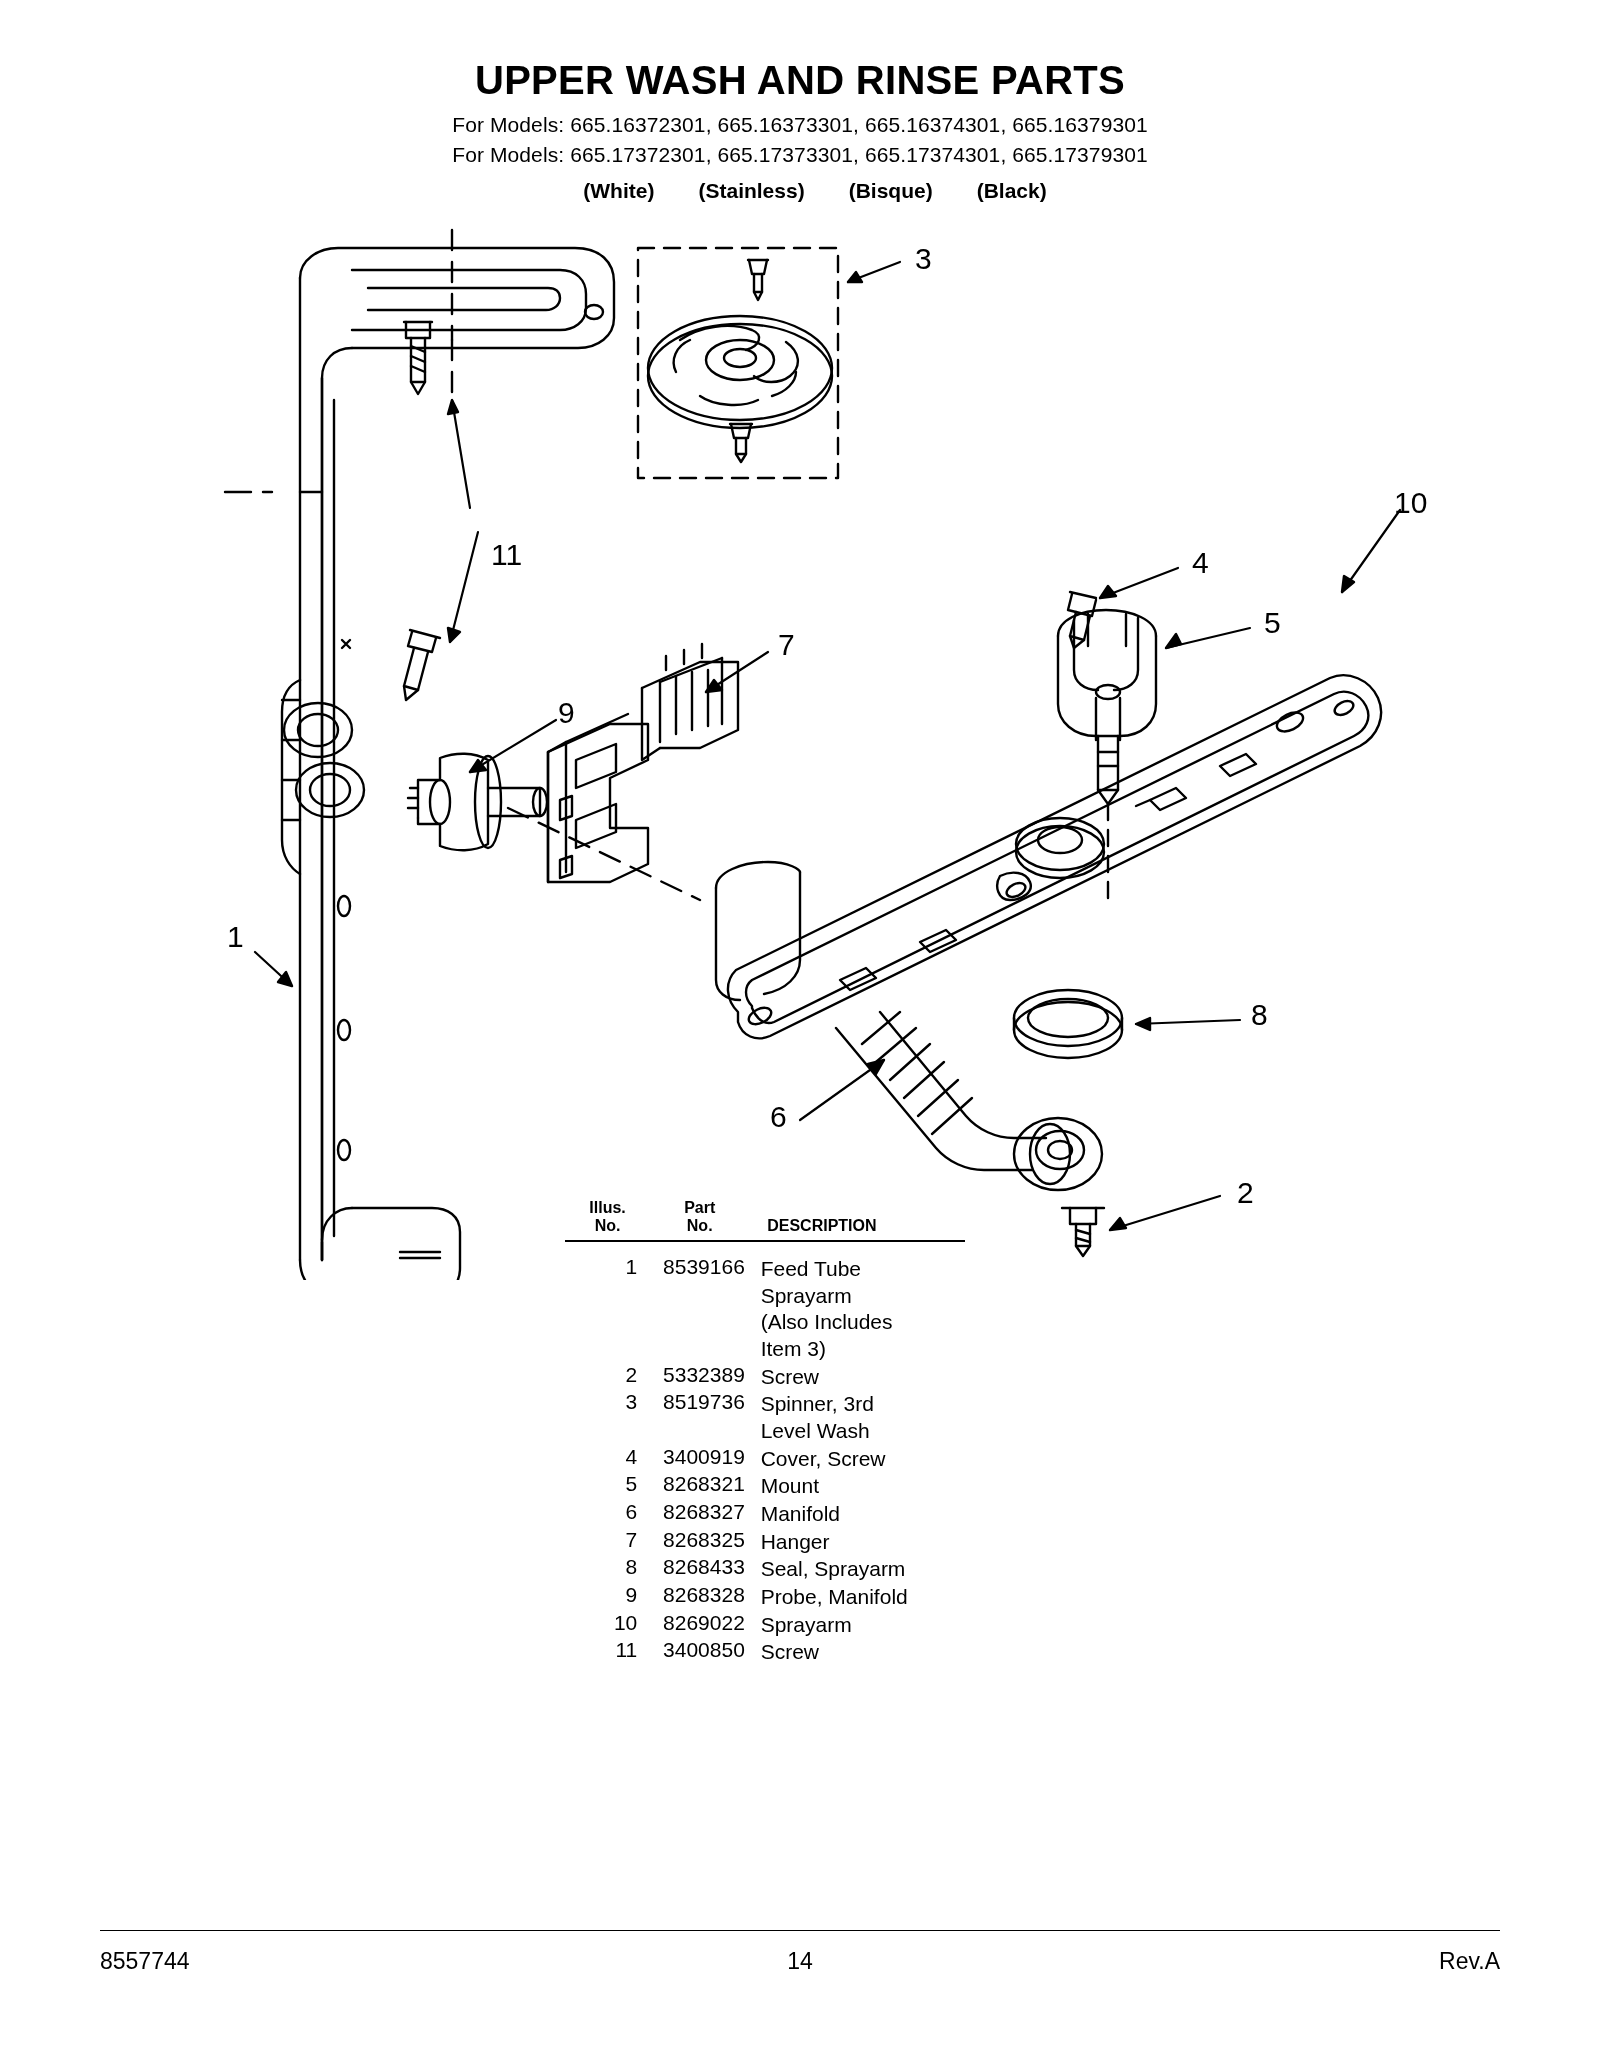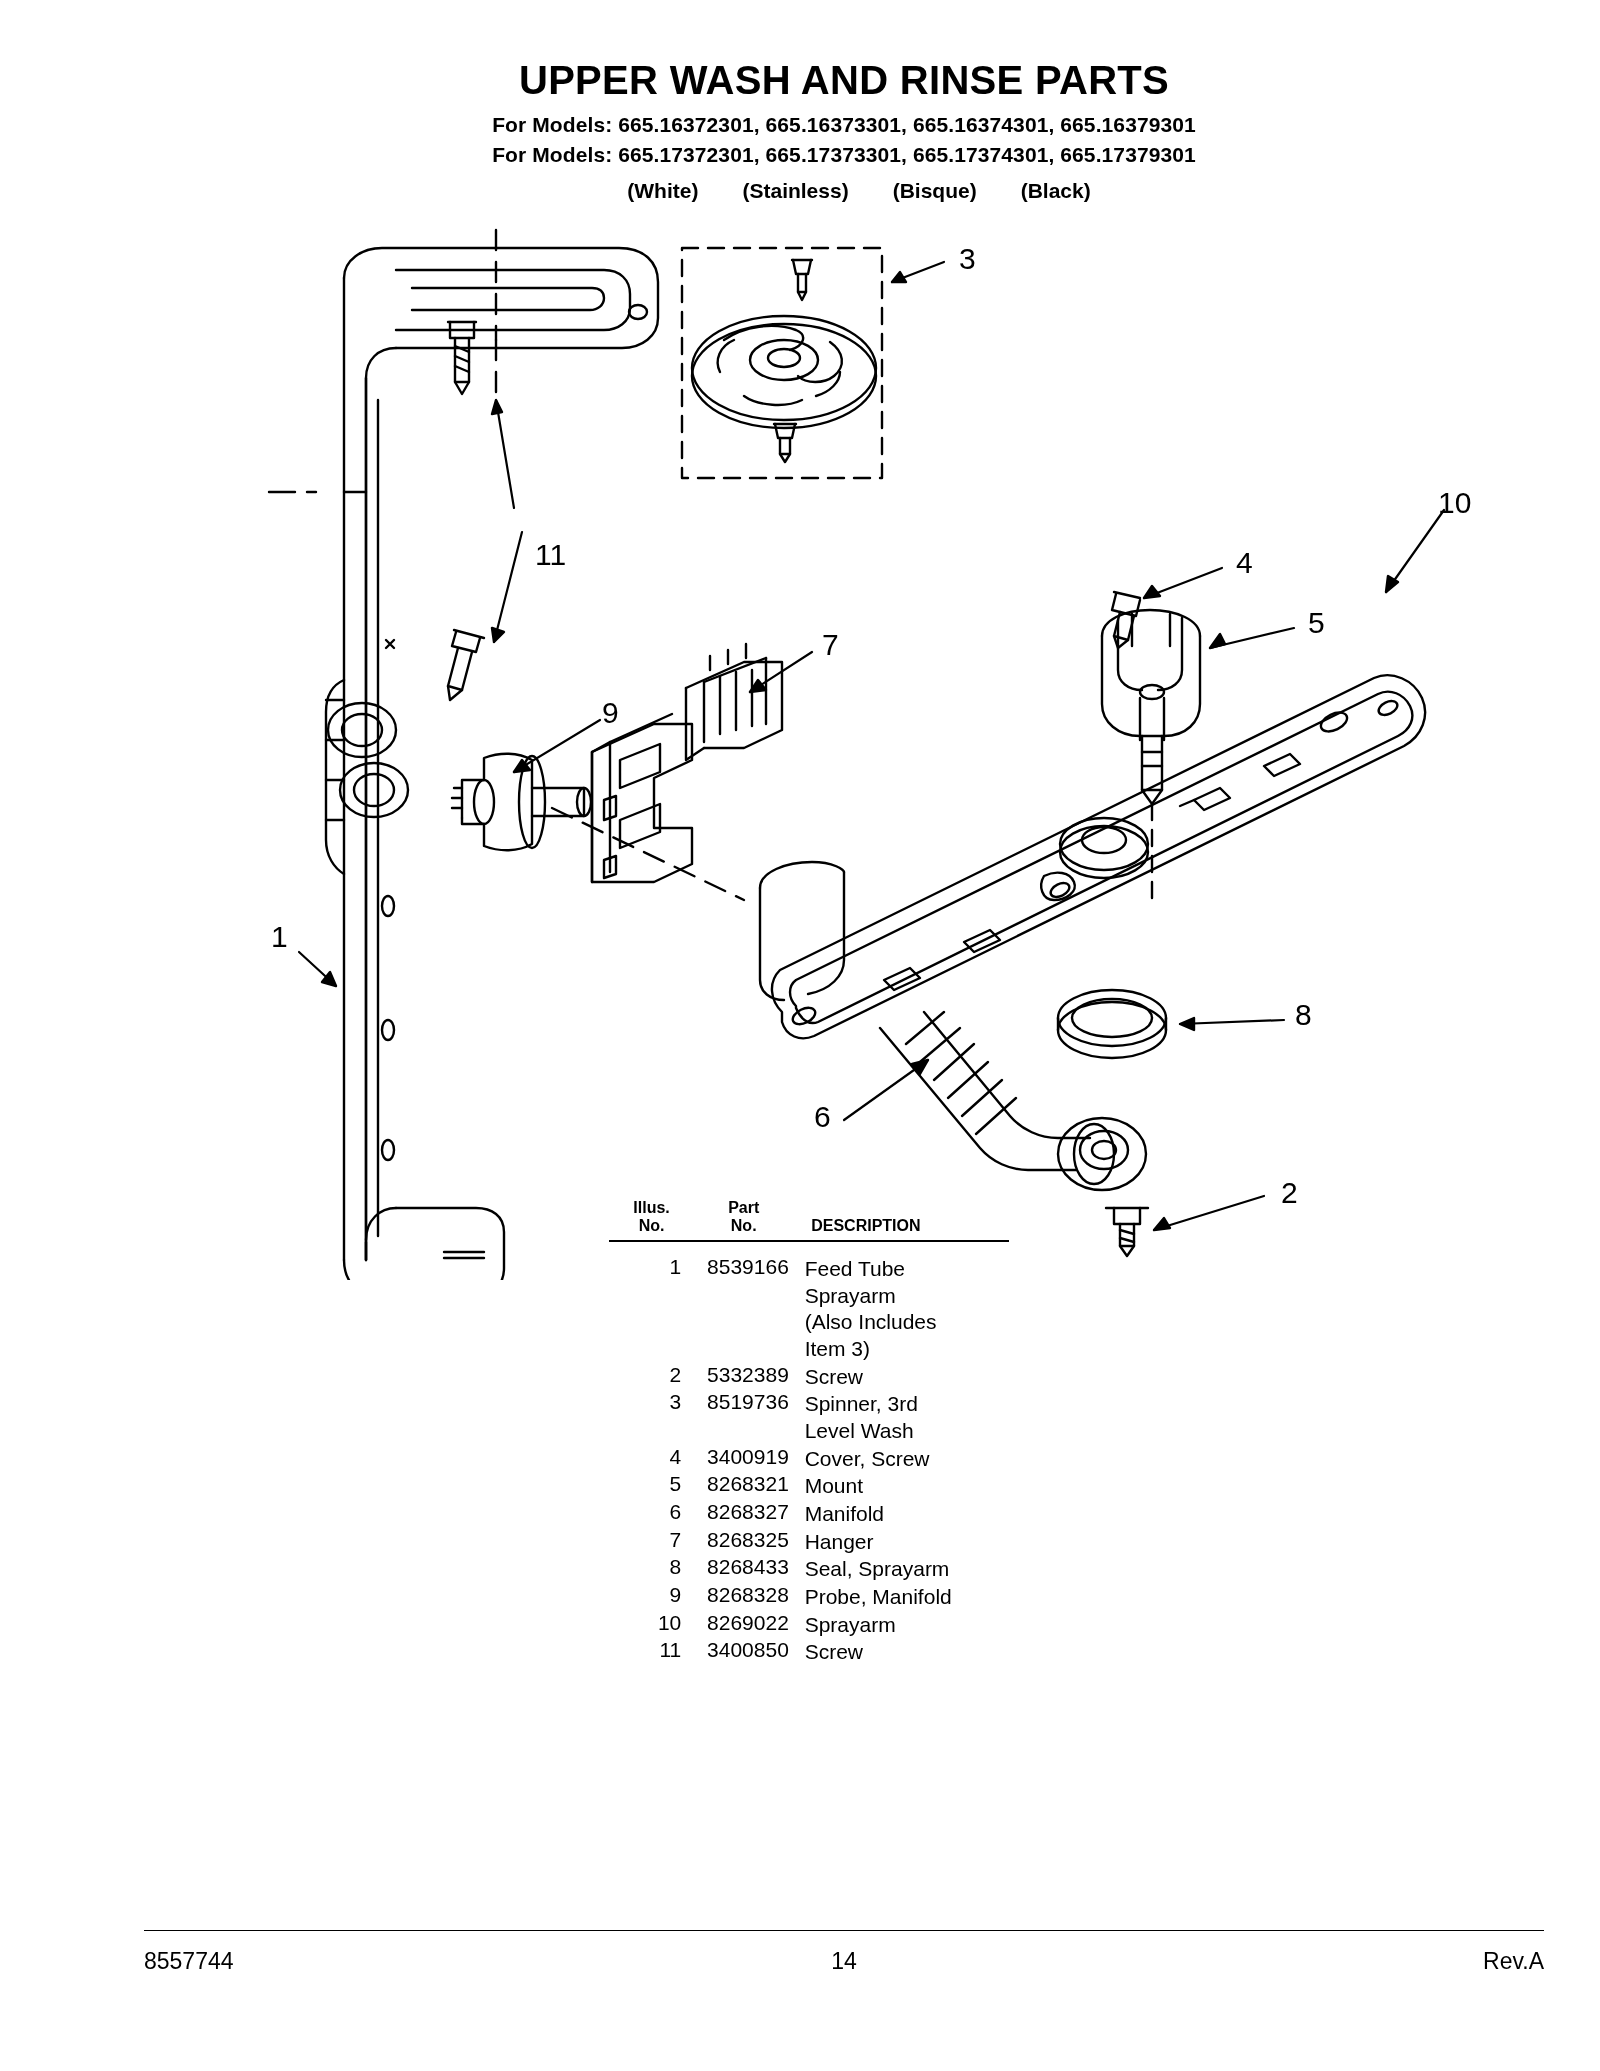--- a/index.html
+++ b/index.html
@@ -11,40 +11,39 @@
     width: 1600px;
     height: 2071px;
     position: relative;
     font-family: "Liberation Sans", sans-serif;
     color: #000000;
     overflow: hidden;
   }
   .page {
     position: absolute;
     inset: 0;
-    margin-left: 44px;
   }
   
   .header {
     position: absolute;
     top: 58px;
     left: 0;
     width: 1600px;
     text-align: center;
   }
   .title {
     font-size: 40px;
     font-weight: bold;
     letter-spacing: 0.3px;
     margin: 0 0 8px 0;
     line-height: 1.1;
   }
   .models-line {
     font-size: 21px;
-    font-weight: bold;
+    font-weight: normal;
     line-height: 1.45;
     letter-spacing: 0.1px;
   }
   .finish-row {
     margin-top: 8px;
     font-size: 21px;
     font-weight: bold;
     display: flex;
     justify-content: center;
     gap: 44px;

